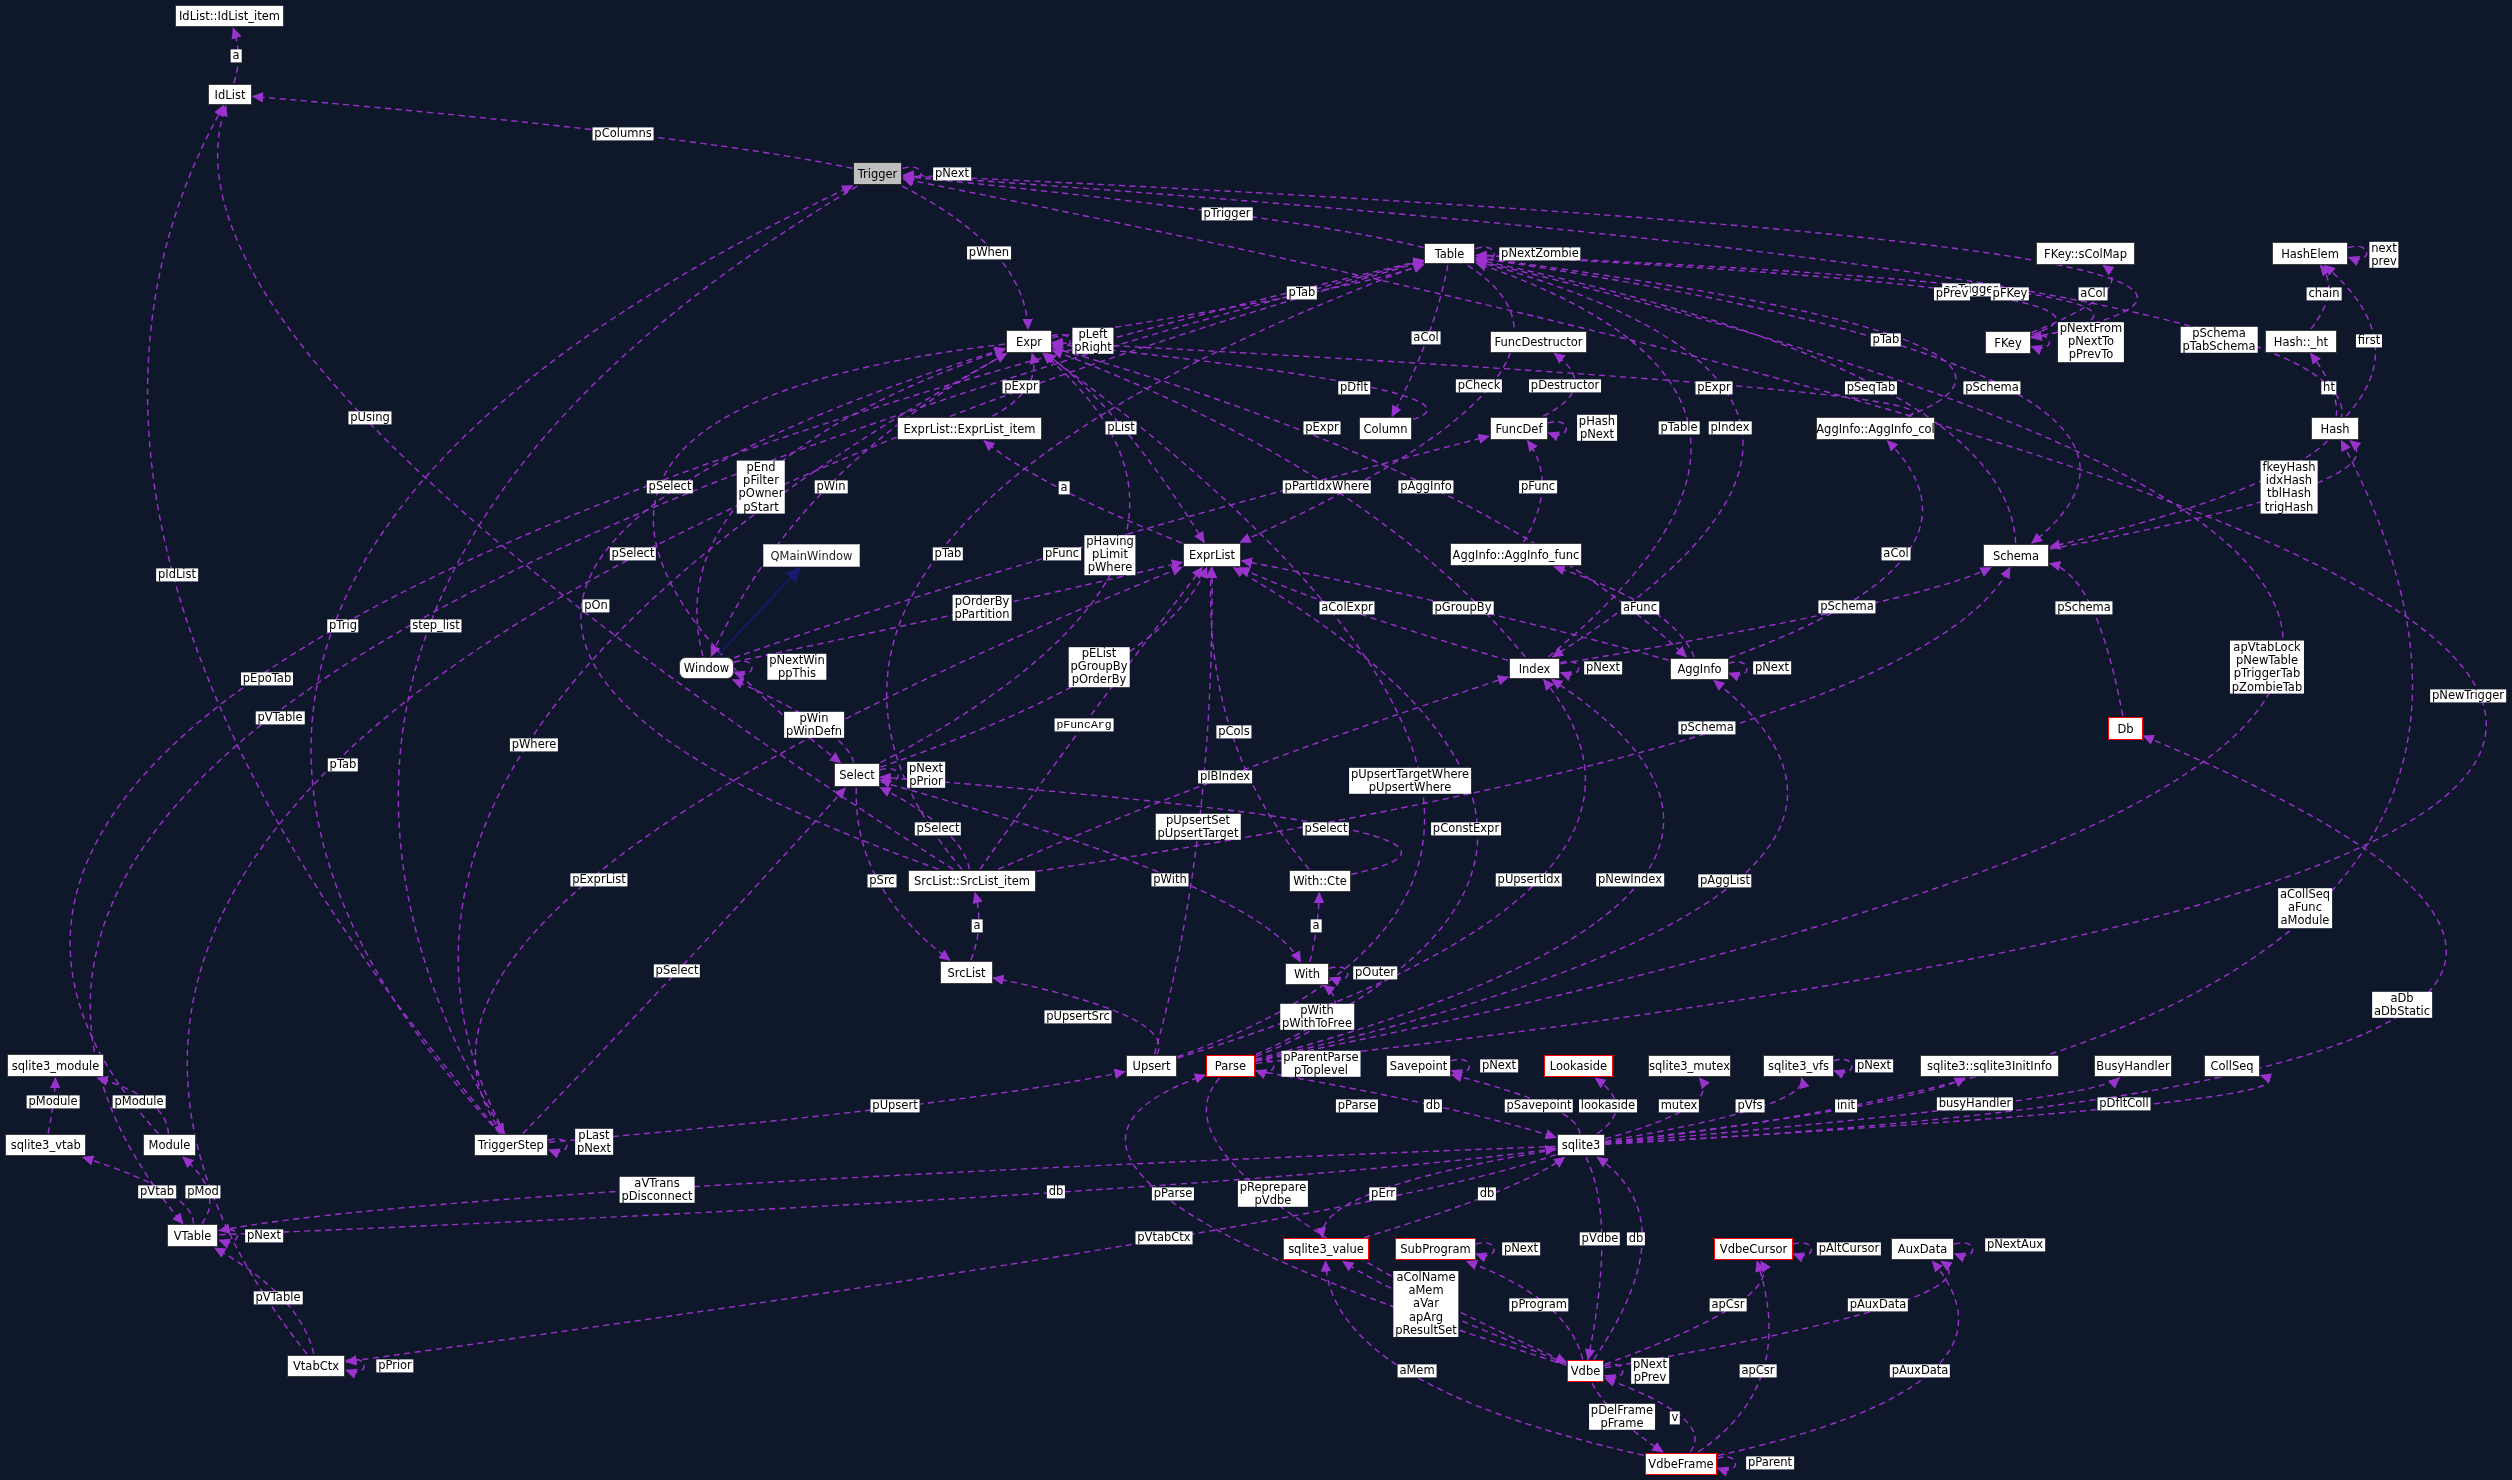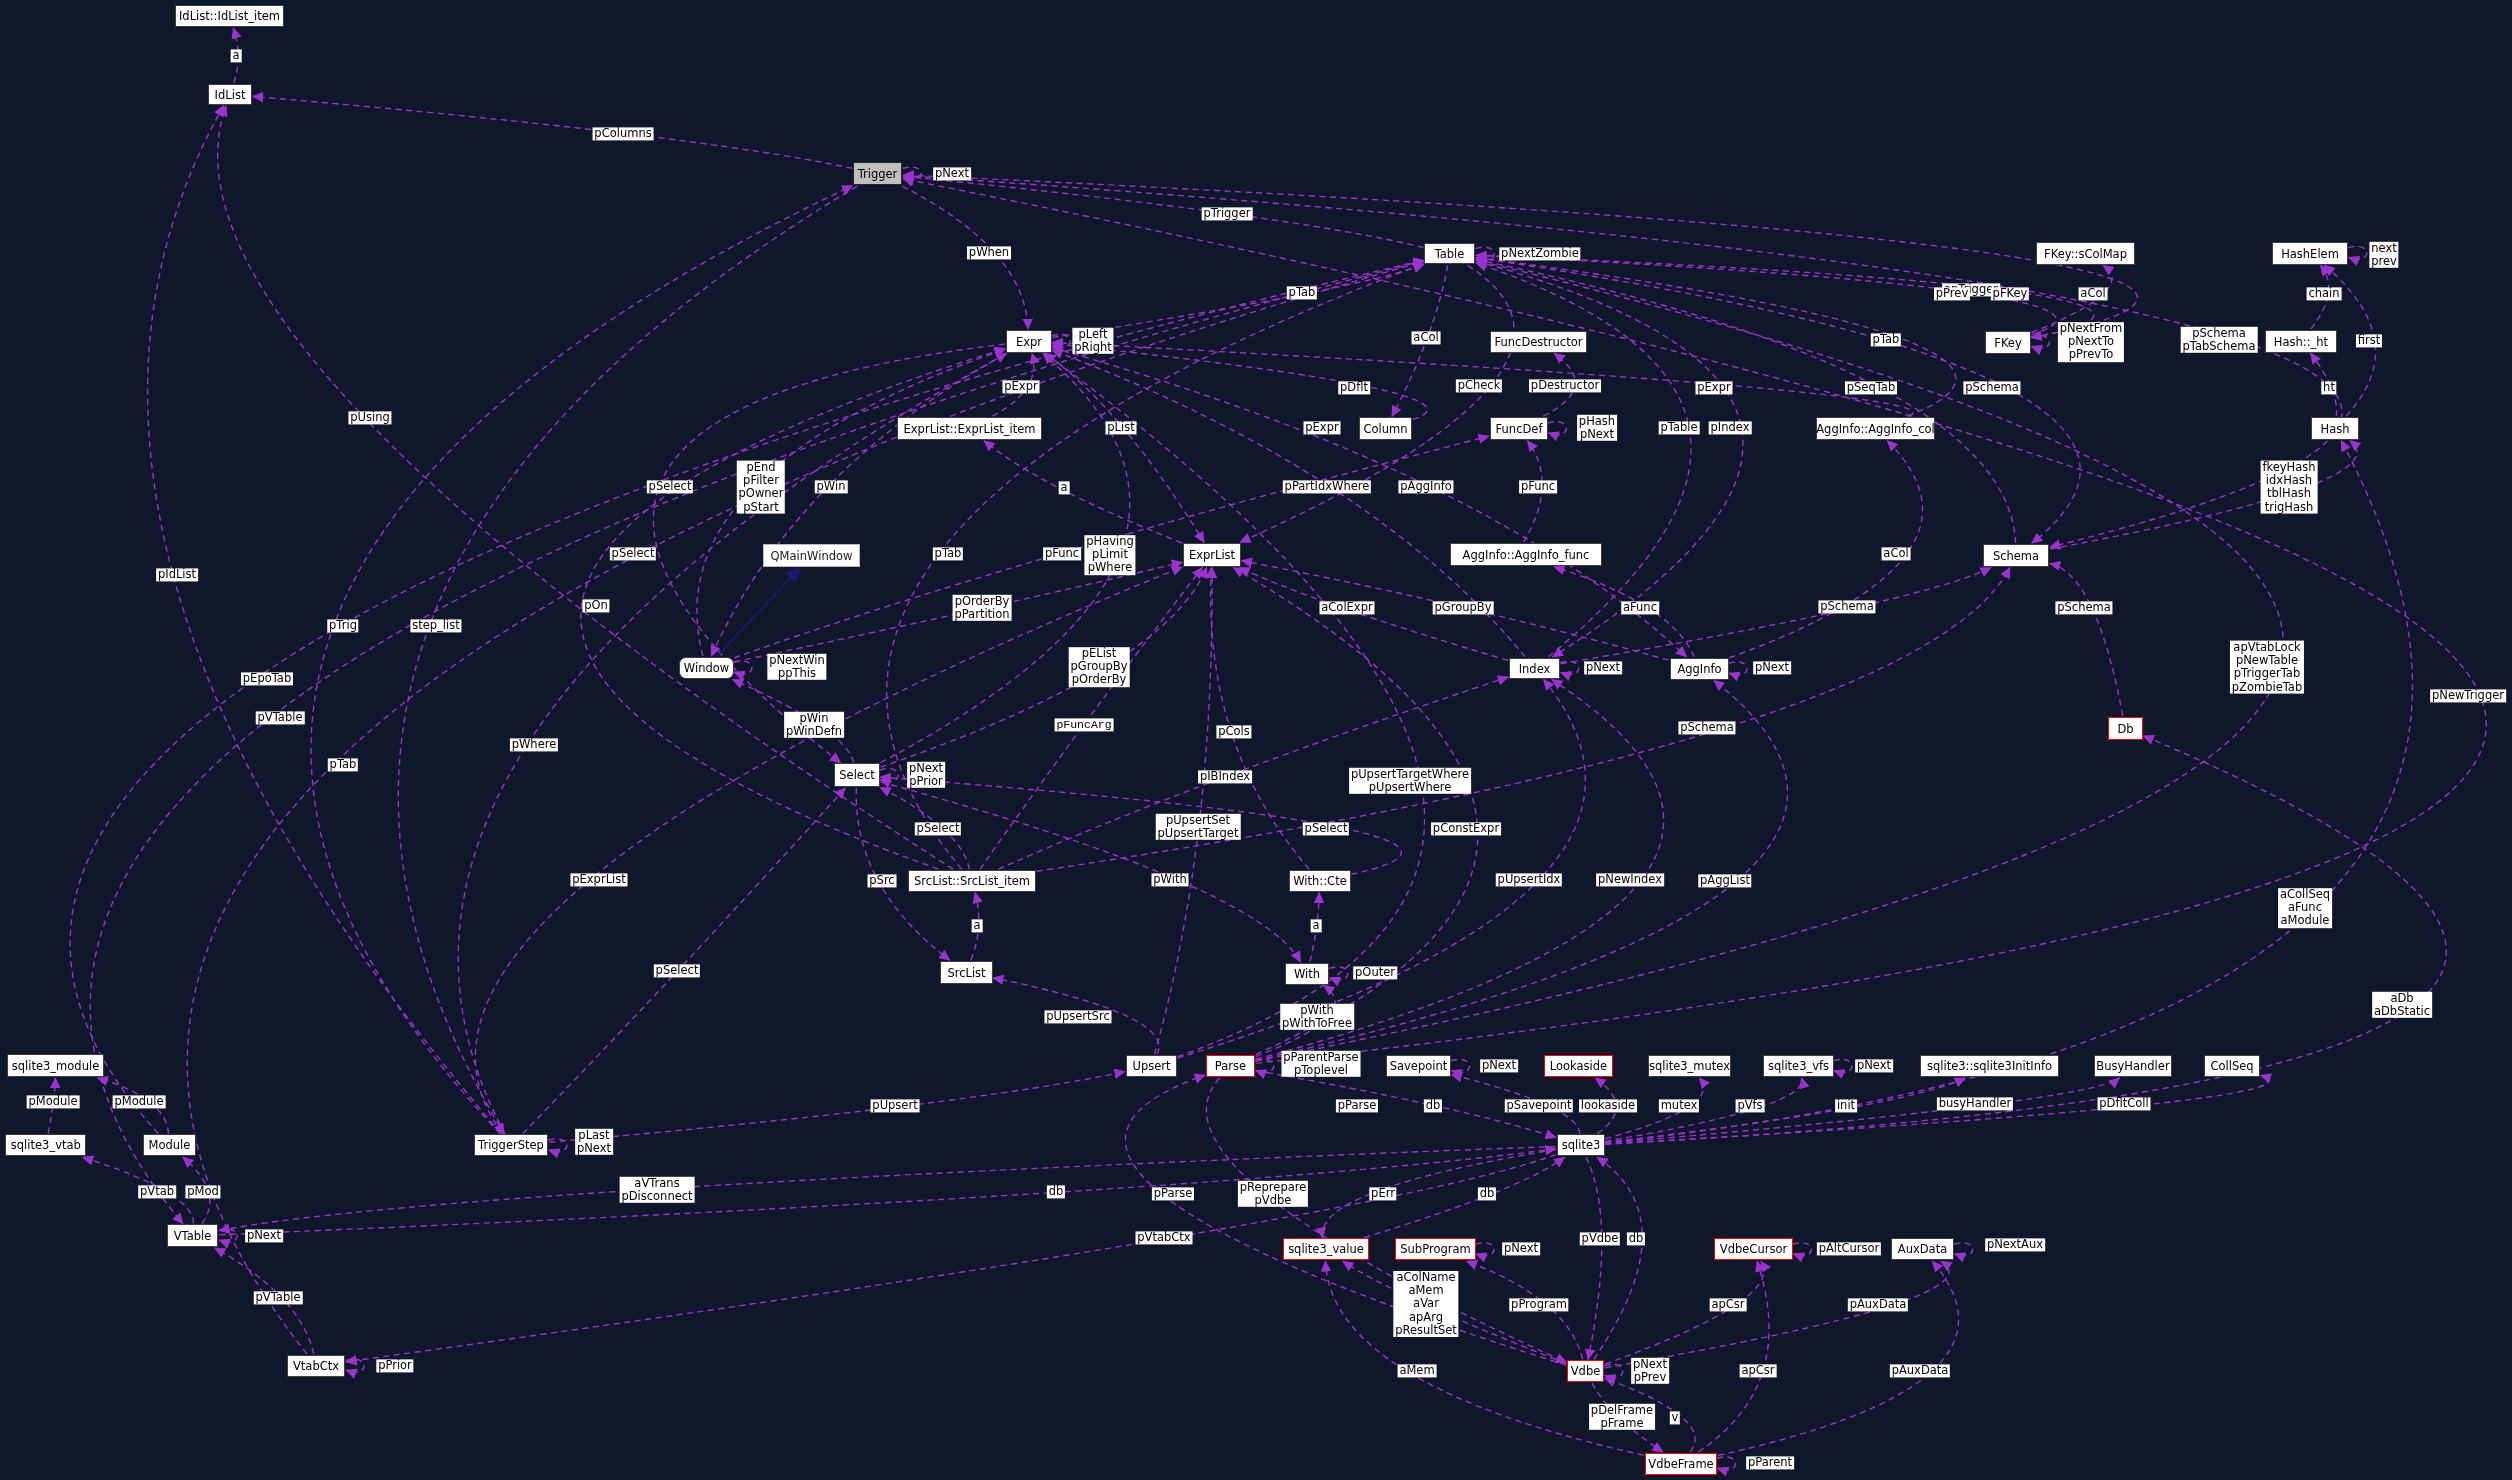--- a/index.html
+++ b/index.html
@@ -177,21 +177,21 @@
       <div class="node" style="left: 1985px; top: 331px; width: 46px; height: 23px;">FKey</div>
       <div class="node" style="left: 2311px; top: 417px; width: 48px; height: 23px;">Hash</div>
       <div class="node" style="left: 1006px; top: 330px; width: 46px; height: 23px;">Expr</div>
       <div class="node" style="left: 1490px; top: 331px; width: 97px; height: 22px;">FuncDestructor</div>
       <div class="node" style="left: 1359px; top: 417px; width: 53px; height: 23px;">Column</div>
       <div class="node" style="left: 1490px; top: 417px; width: 58px; height: 23px;">FuncDef</div>
       <div class="node" style="left: 1816px; top: 417px; width: 119px; height: 23px;">AggInfo::AggInfo_col</div>
       <div class="node" style="left: 897px; top: 417px; width: 145px; height: 23px;">ExprList::ExprList_item</div>
       <div class="node external" style="left: 763px; top: 544px; width: 97px; height: 23px;">QMainWindow</div>
       <div class="node" style="left: 1183px; top: 543px; width: 58px; height: 24px;">ExprList</div>
-      <div class="node" style="left: 1450px; top: 543px; width: 152px; height: 23px;">AggInfo::AggInfo_func</div>
+      <div class="node" style="left: 1450px; top: 543px; width: 132px; height: 23px;">AggInfo::AggInfo_func</div>
       <div class="node" style="left: 1983px; top: 544px; width: 66px; height: 23px;">Schema</div>
       <div class="node" style="left: 679px; top: 657px; width: 55px; height: 22px; border-radius: 7px;">Window</div>
       <div class="node" style="left: 1509px; top: 658px; width: 51px; height: 21px;">Index</div>
       <div class="node" style="left: 1670px; top: 658px; width: 59px; height: 22px;">AggInfo</div>
       <div class="node truncated" style="left: 2108px; top: 717px; width: 35px; height: 23px;">Db</div>
       <div class="node" style="left: 834px; top: 763px; width: 46px; height: 24px;">Select</div>
       <div class="node" style="left: 908px; top: 870px; width: 128px; height: 22px;">SrcList::SrcList_item</div>
       <div class="node" style="left: 1289px; top: 870px; width: 62px; height: 22px;">With::Cte</div>
       <div class="node" style="left: 940px; top: 961px; width: 53px; height: 23px;">SrcList</div>
       <div class="node" style="left: 1285px; top: 963px; width: 44px; height: 22px;">With</div>

